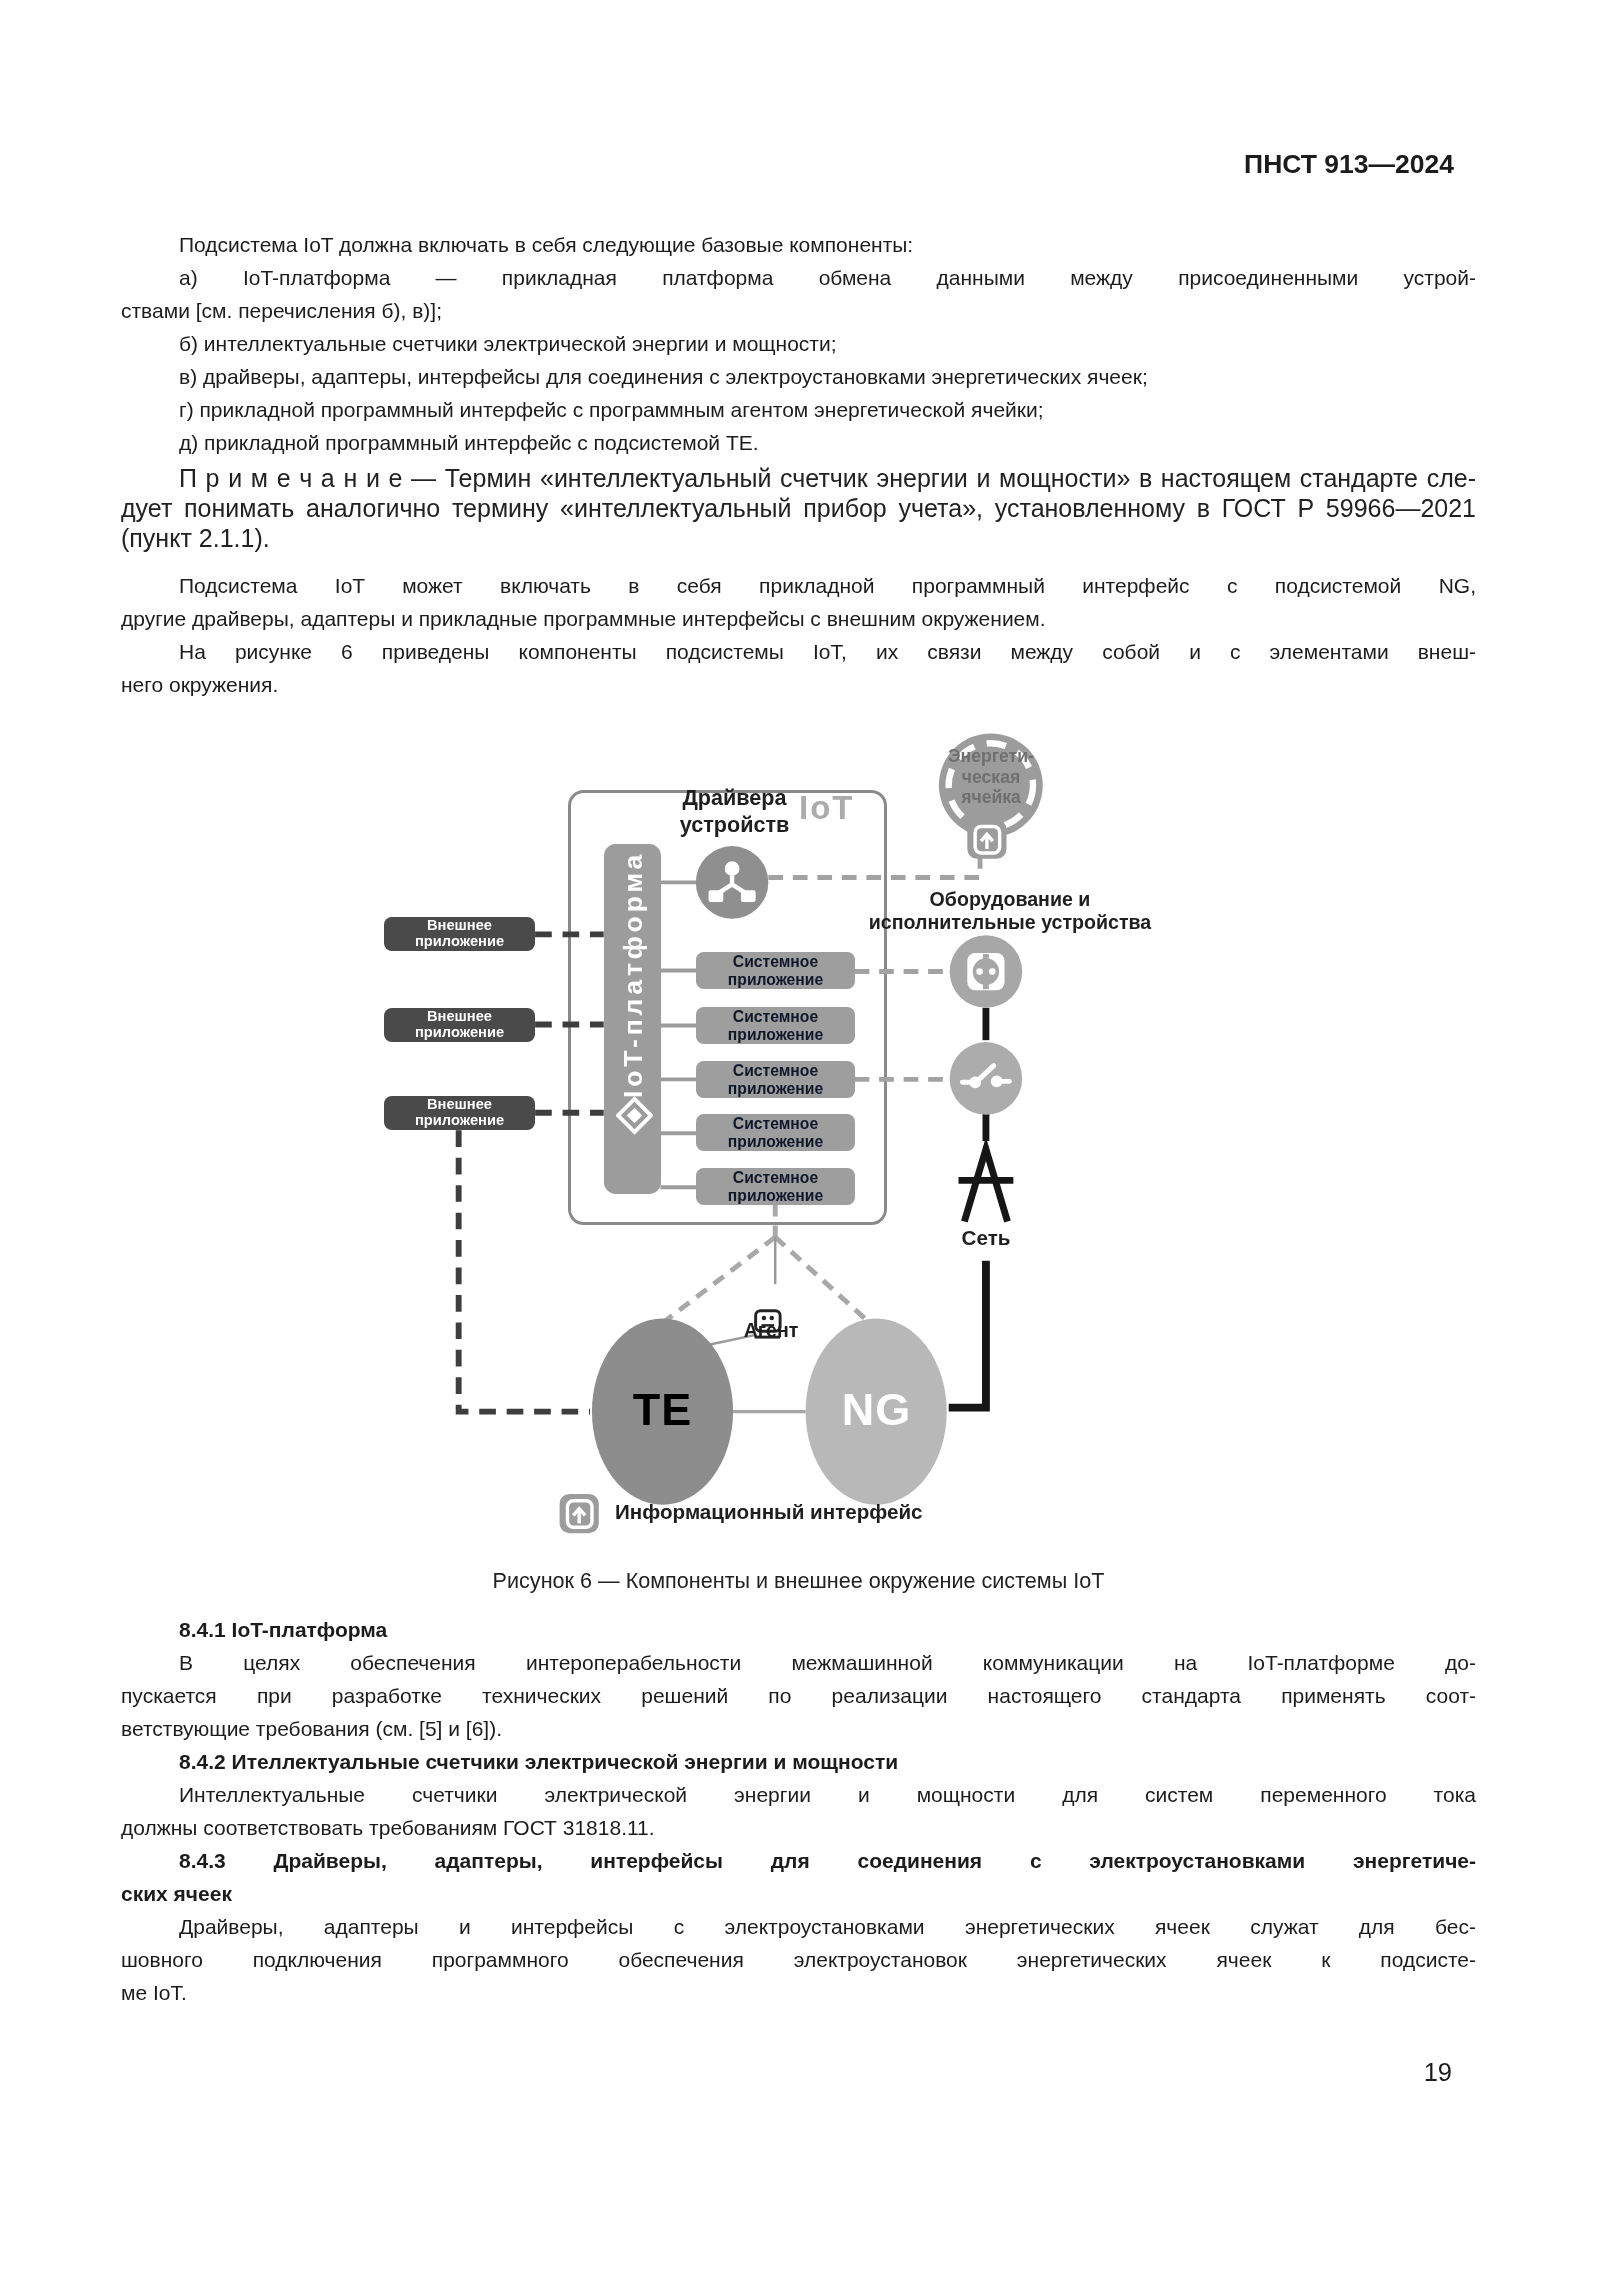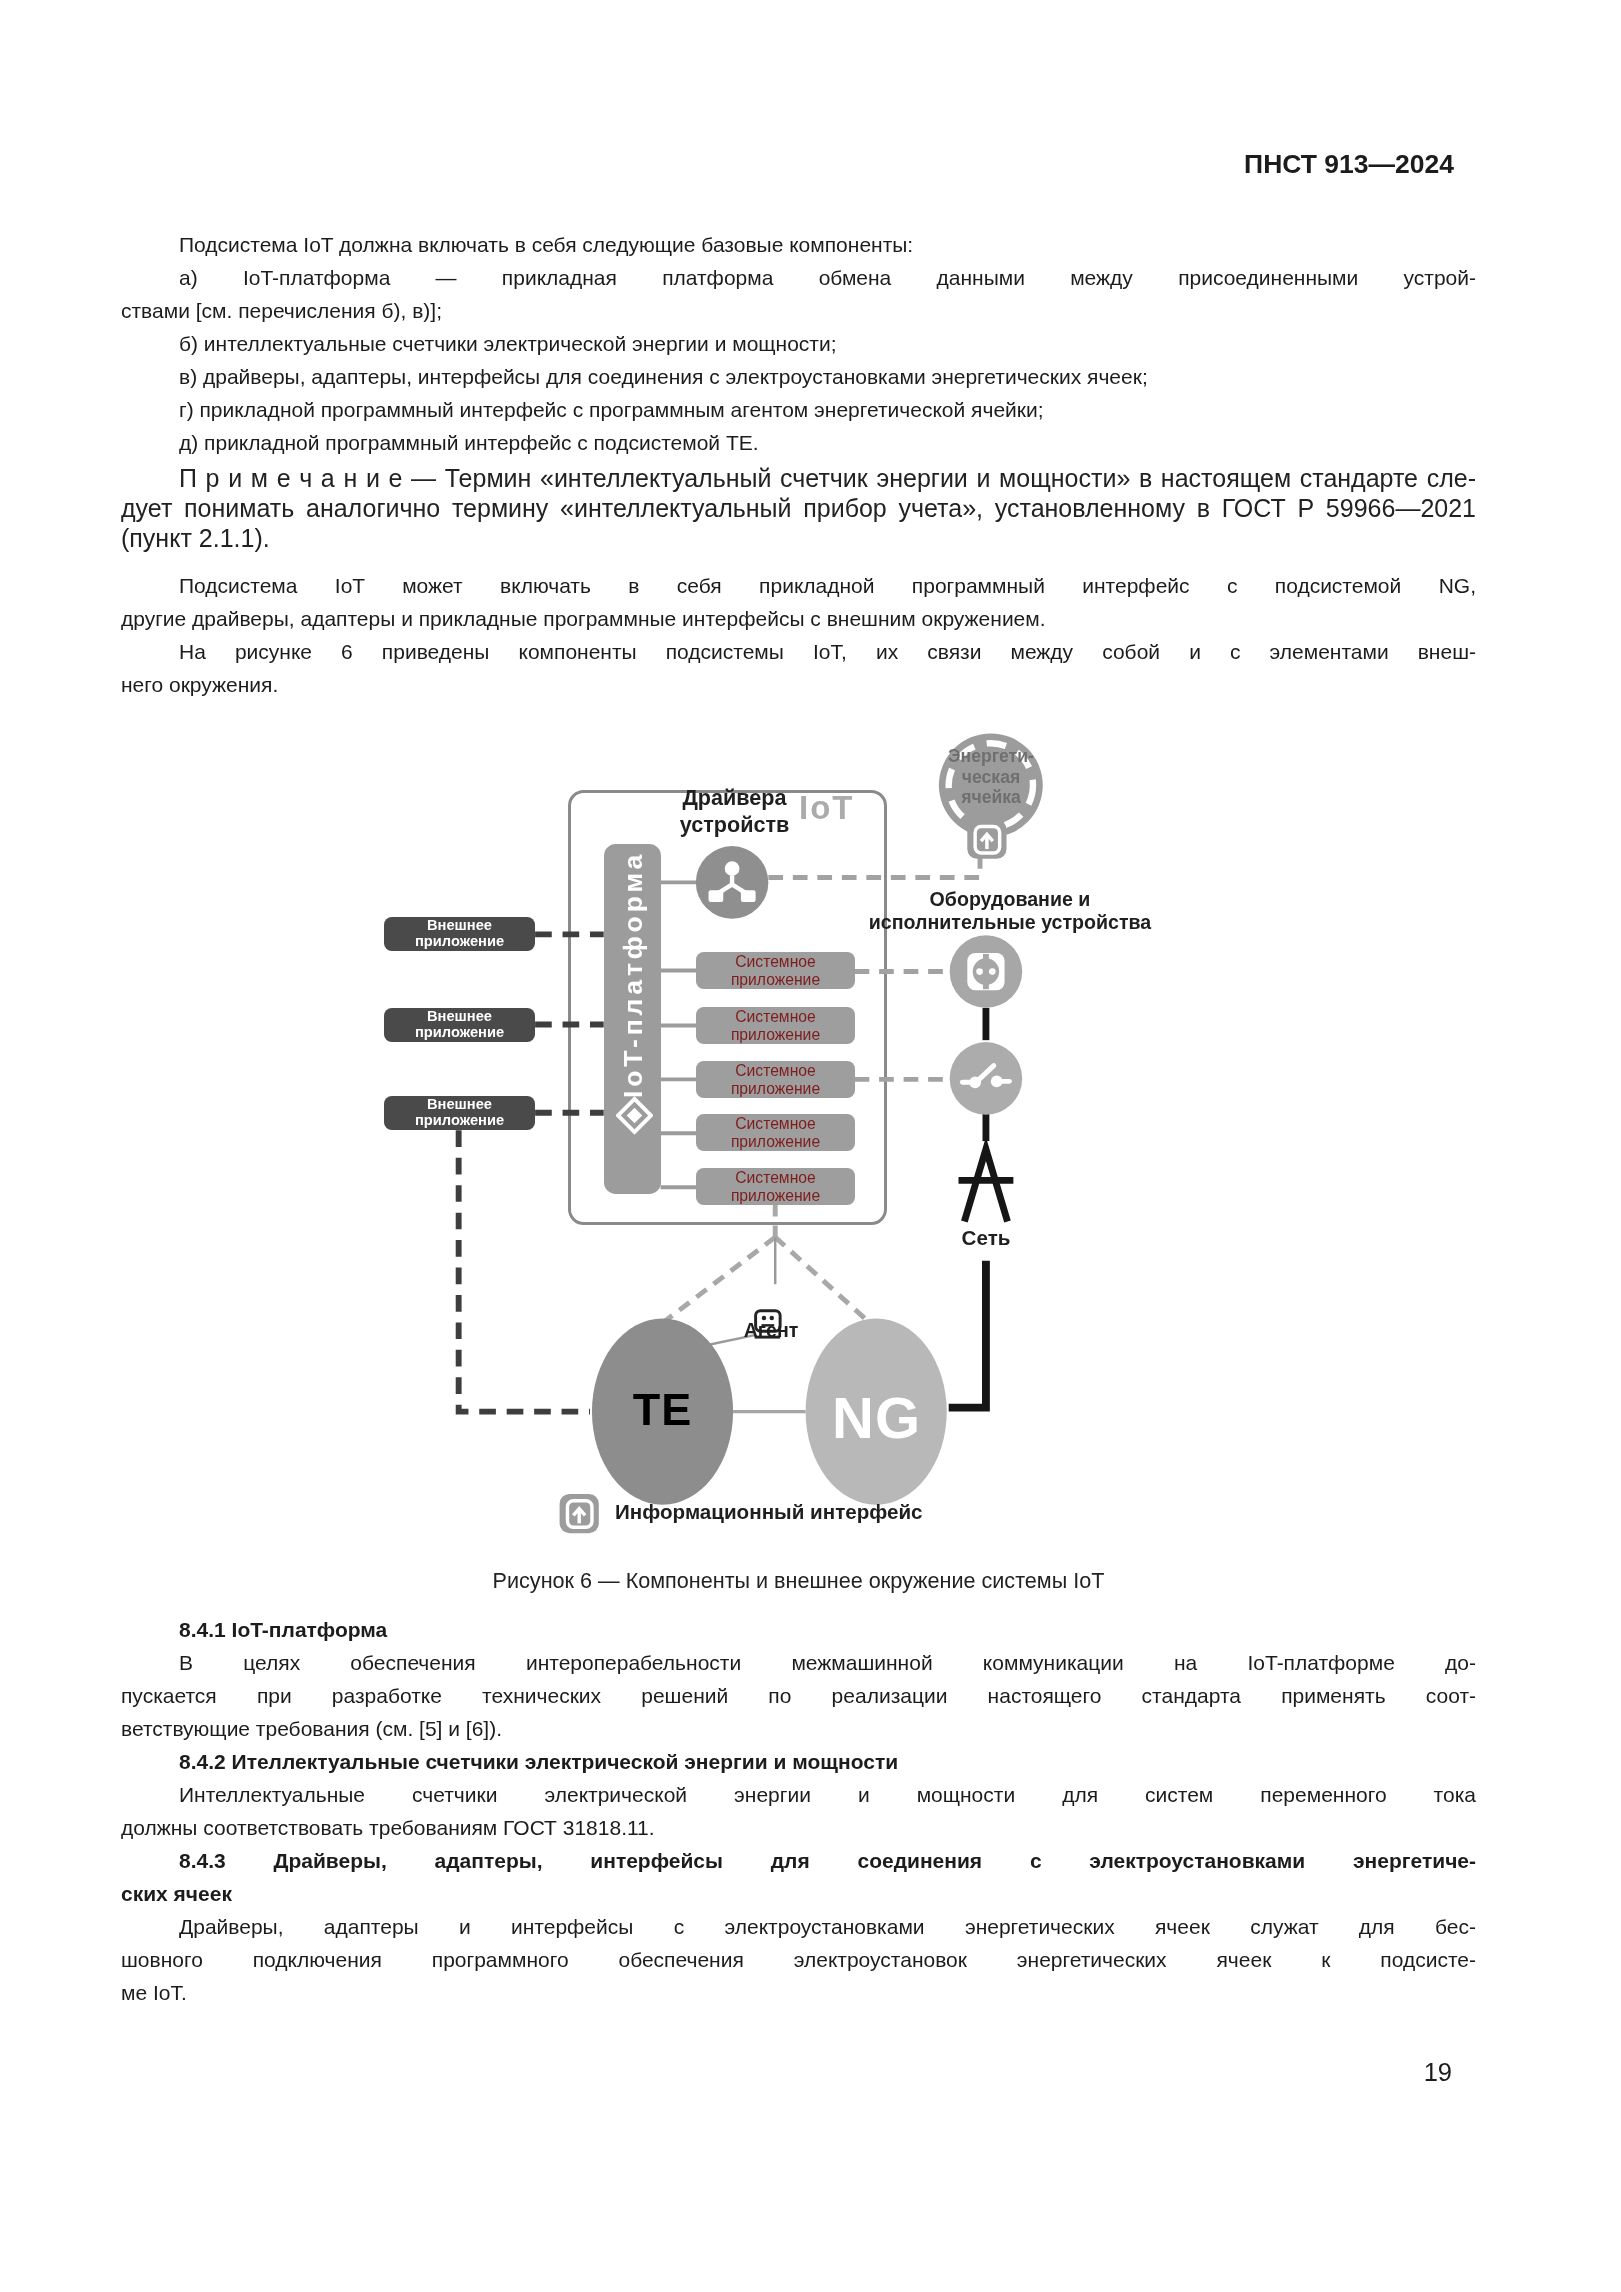--- a/index.html
+++ b/index.html
@@ -19,35 +19,35 @@
   
   .fig-svg { left:0; top:0; pointer-events:none; }
   .mainbox { left:568px; top:790px; width:319px; height:435px; border:3.4px solid #8a8a8a;
              border-radius:15.7px; background:#fff; box-sizing:border-box; }
   .bar { left:604px; top:844px; width:57px; height:350px; background:#9c9c9c; border-radius:11.8px; }
   .bar-inner { position:absolute; left:50%; top:50%; width:350px; height:57px;
                transform:translate(-50%,-50%) rotate(-90deg); text-align:left;
                padding-left:96px; box-sizing:border-box; line-height:57px; font-size:26.5px;
                font-weight:bold; color:#fff; letter-spacing:3.9px; white-space:nowrap; }
   .spbox { left:696px; width:159px; height:37px; background:#9e9e9e; border-radius:7.8px;
-           color:#7f1d1d; font-weight:normal; font-size:15.7px; line-height:17.6px; text-align:center;
+           color:#0f172a; font-weight:bold; font-size:15.7px; line-height:17.6px; text-align:center;
            display:flex; align-items:center; justify-content:center; }
   .extbox { left:384px; width:151px; height:34px; background:#4a4a4a; border-radius:7.8px;
             color:#fff; font-weight:bold; font-size:14.7px; line-height:15.7px; text-align:center;
             display:flex; align-items:center; justify-content:center; }
   .figlabel { font-weight:bold; color:#1f1f1f; text-align:center; }
   .drv-label { left:671px; top:784px; width:127px; font-size:21.6px; line-height:27.4px; }
   .iot-badge { left:799px; top:789px; font-size:33px; font-weight:bold; color:#ababab; letter-spacing:2px; }
   .equip-label { left:863px; top:888px; width:294px; font-size:19.6px; line-height:22.5px; }
   .net-label { left:937px; top:1226px; width:98px; font-size:20.6px; }
   .agent-label { left:722px; top:1319px; width:98px; font-size:19.6px; }
   .energy-label { left:932px; top:746px; width:118px; font-size:17.6px; line-height:20.6px;
                   color:#6f6f6f; white-space:pre-line; }
   .te-label { left:592px; top:1384px; width:141px; font-size:45px; color:#000000; letter-spacing:1px; }
-  .ng-label { left:806px; top:1384px; width:141px; font-size:58px; color:#fff; letter-spacing:1px; }
+  .ng-label { left:806px; top:1384px; width:141px; font-size:45px; color:#fff; letter-spacing:1px; }
   .legend-label { left:615px; top:1500px; font-size:20.6px; text-align:left; }
 </style>
 </head>
 <body>
 
 <div class="page">
 
   <div class="abs hdr" style="top:149px; right:167px;text-align:center;">ПНСТ 913—2024</div>
 
   <div class="abs tblock body-t" style="top:228px;">

